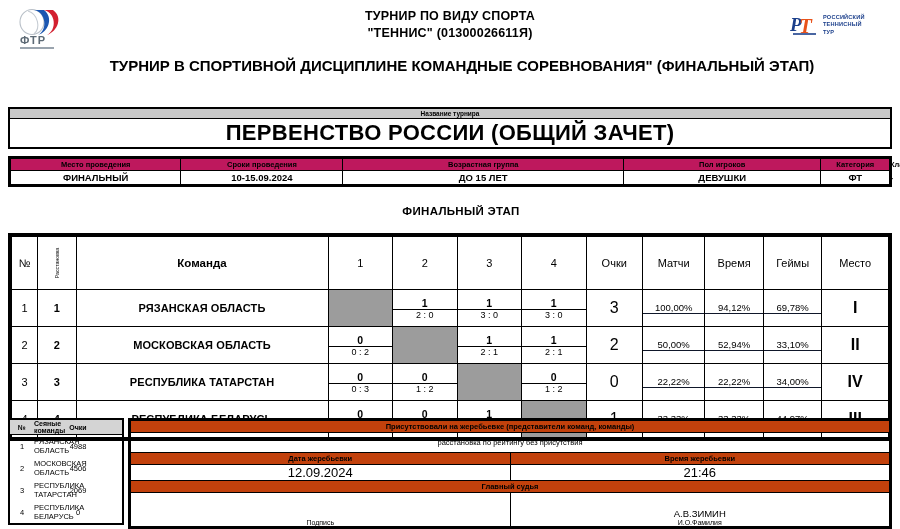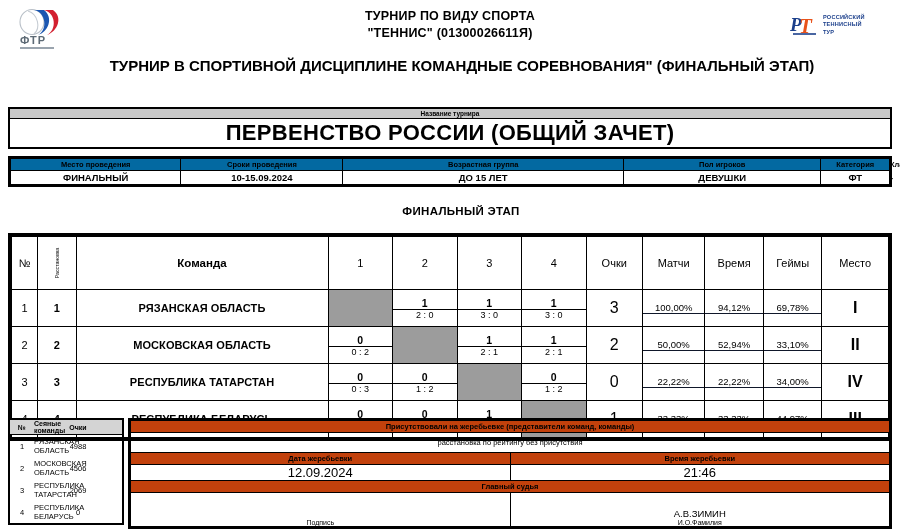--- a/index.html
+++ b/index.html
@@ -108,21 +108,21 @@
     border-collapse: collapse;
     width: 100%;
     table-layout: fixed;
   }
   table.info td {
     border: 1px solid #000;
     text-align: center;
     padding: 0;
   }
   table.info tr.head td {
-    background: #0369a1;
+    background: #be185d;
     font-size: 7.5px;
     font-weight: bold;
     height: 11px;
   }
   table.info tr.vals td {
     font-size: 9.5px;
     font-weight: bold;
     height: 13px;
   }
 

